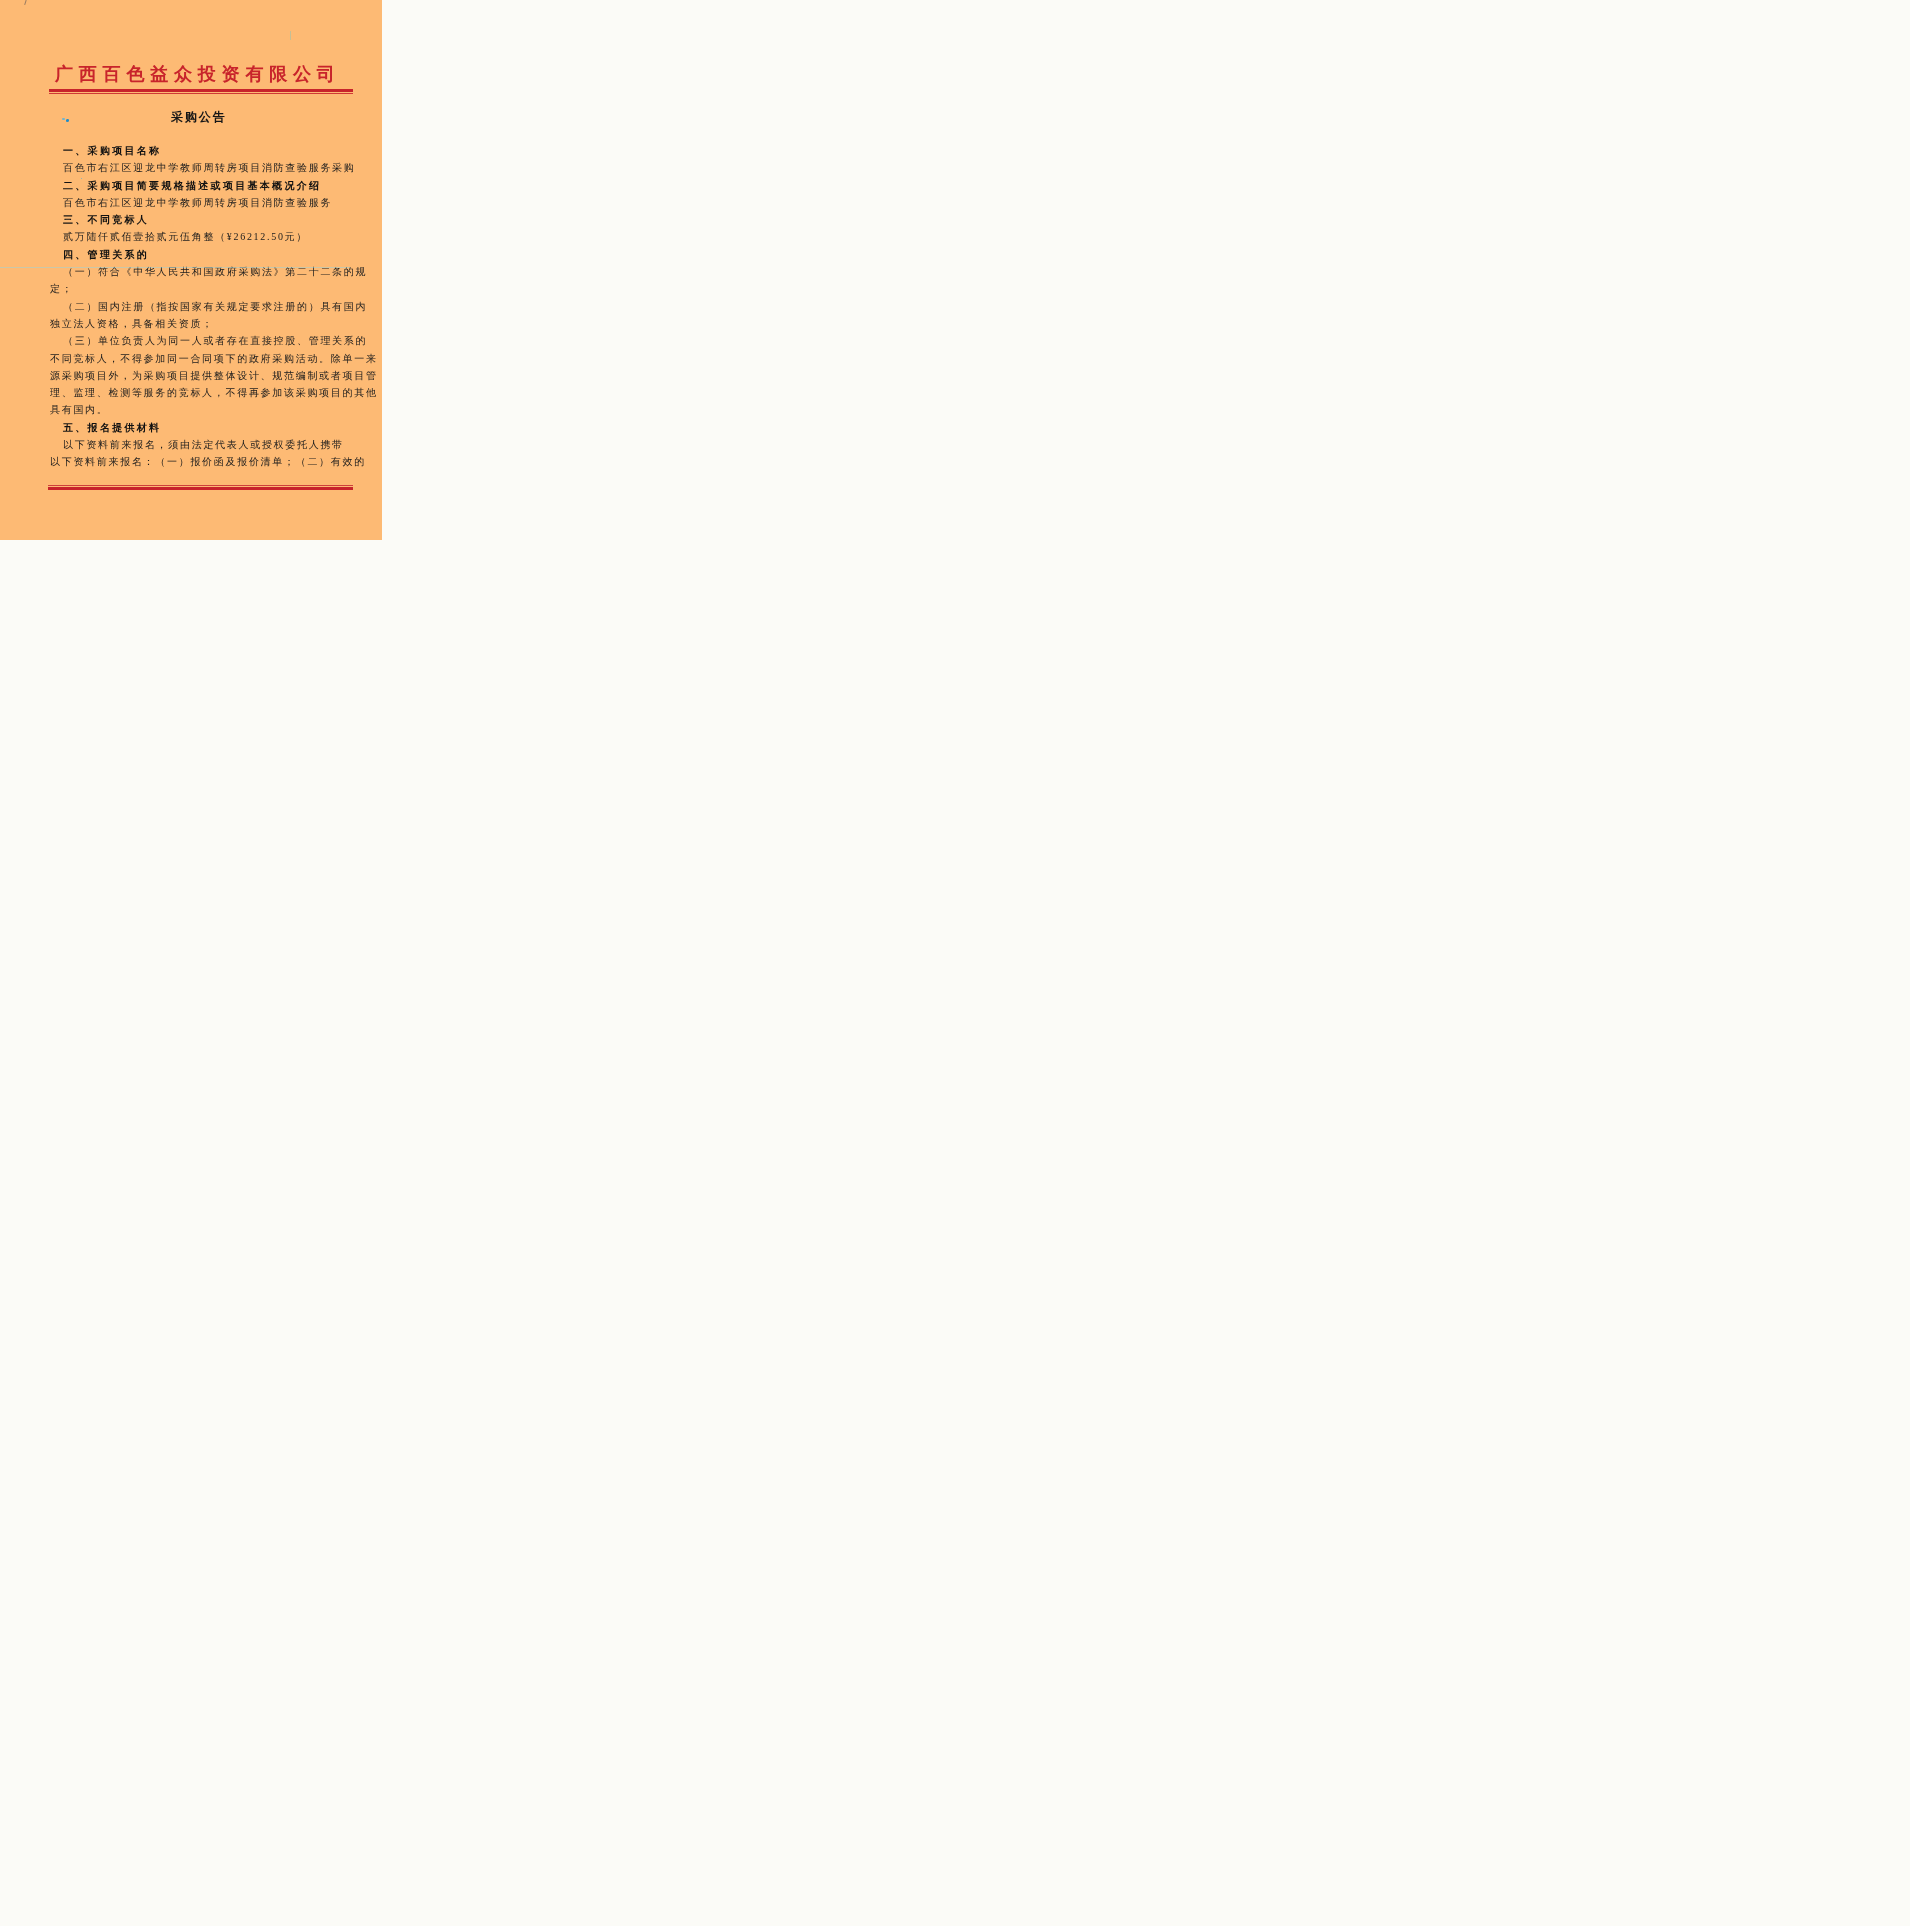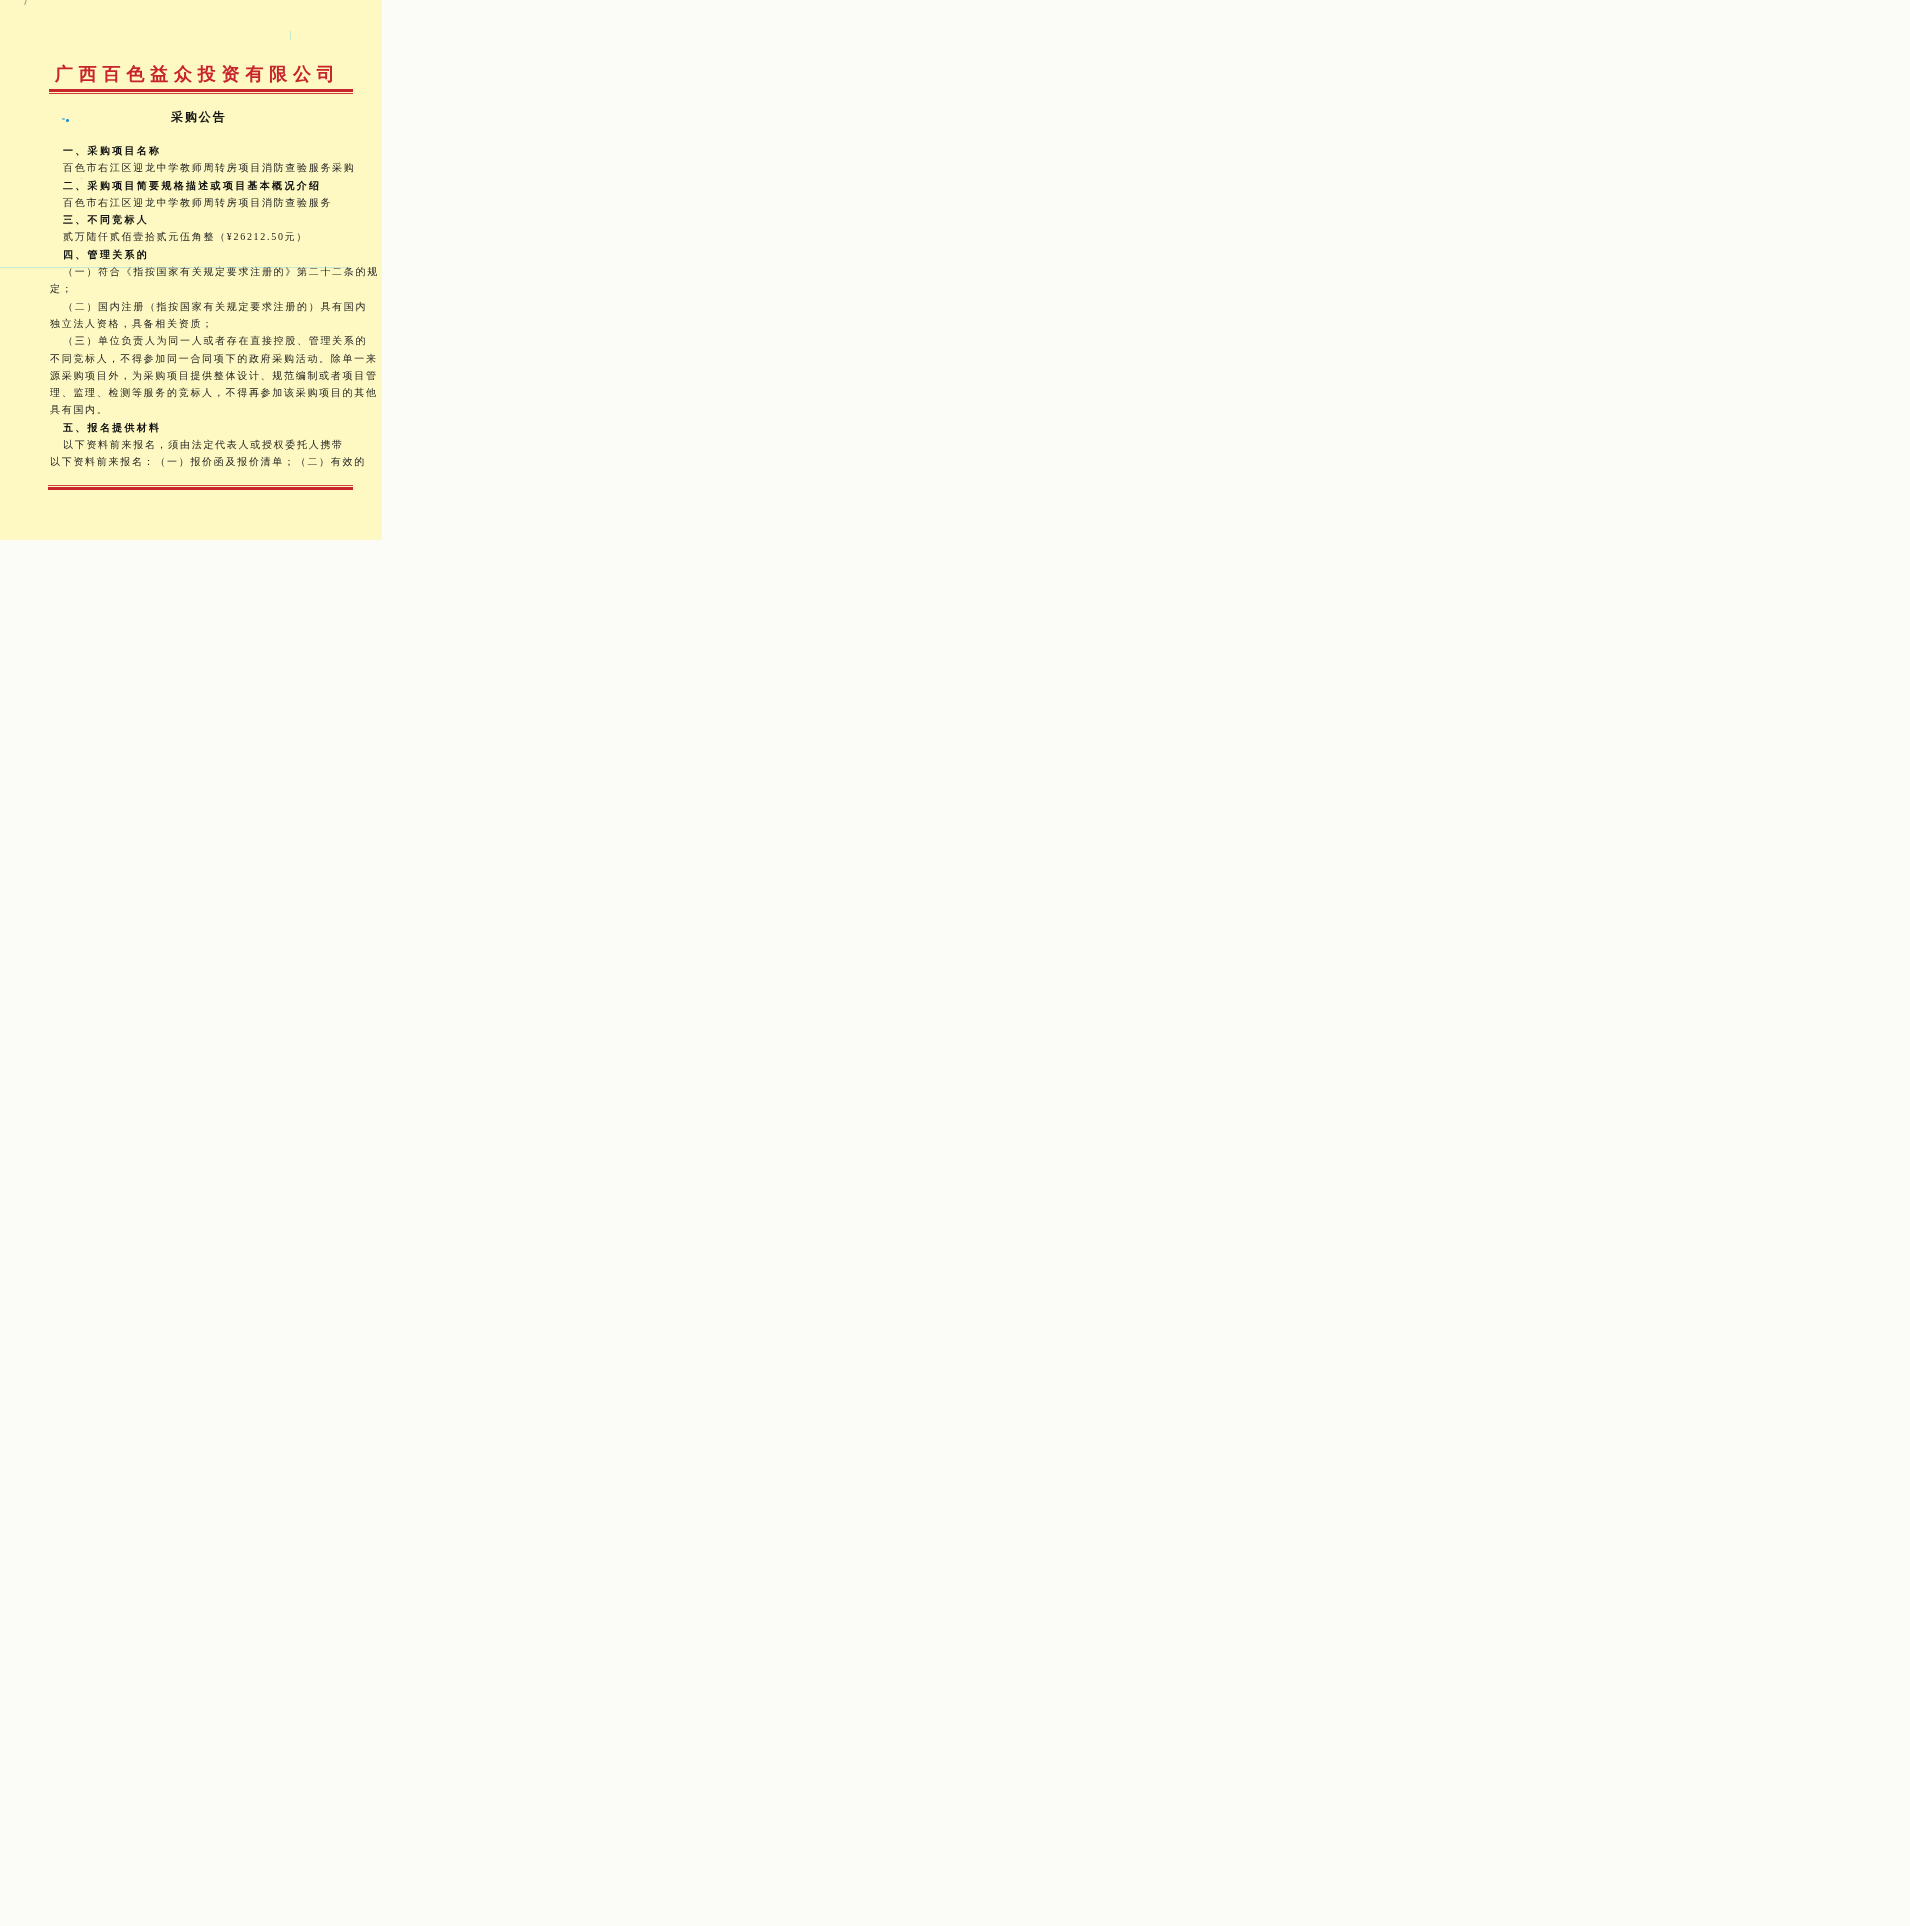--- a/index.html
+++ b/index.html
@@ -4,21 +4,21 @@
 <style>
   html, body {
     margin: 0;
     padding: 0;
     background: #fbfbf7;
   }
   .page {
     position: relative;
     width: 382px;
     height: 540px;
-    background: #fef9c3;
+    background: #fdba74;
     overflow: hidden;
     font-family: "Liberation Serif", "DejaVu Serif", serif;
   }
   
   .company {
     position: absolute;
     top: 65px;
     left: 55px;
     font-size: 18px;
     line-height: 1;
@@ -169,21 +169,21 @@
   <h1 class="doc-title">采购公告</h1>
 
   <div class="body-text">
     <div class="line h indent">一、采购项目名称</div>
     <div class="line indent">百色市右江区迎龙中学教师周转房项目消防查验服务采购</div>
     <div class="line h indent">二、采购项目简要规格描述或项目基本概况介绍</div>
     <div class="line indent">百色市右江区迎龙中学教师周转房项目消防查验服务</div>
     <div class="line h indent">三、不同竞标人</div>
     <div class="line indent">贰万陆仟贰佰壹拾贰元伍角整（¥26212.50元）</div>
     <div class="line h indent">四、管理关系的</div>
-    <div class="line indent">（一）符合《指按国家有关规定要求注册的》第二十二条的规</div>
+    <div class="line indent">（一）符合《中华人民共和国政府采购法》第二十二条的规</div>
     <div class="line">定；</div>
     <div class="line indent">（二）国内注册（指按国家有关规定要求注册的）具有国内</div>
     <div class="line">独立法人资格，具备相关资质；</div>
     <div class="line indent">（三）单位负责人为同一人或者存在直接控股、管理关系的</div>
     <div class="line">不同竞标人，不得参加同一合同项下的政府采购活动。除单一来</div>
     <div class="line">源采购项目外，为采购项目提供整体设计、规范编制或者项目管</div>
     <div class="line">理、监理、检测等服务的竞标人，不得再参加该采购项目的其他</div>
     <div class="line">具有国内。</div>
     <div class="line h indent">五、报名提供材料</div>
     <div class="line indent">以下资料前来报名，须由法定代表人或授权委托人携带</div>

